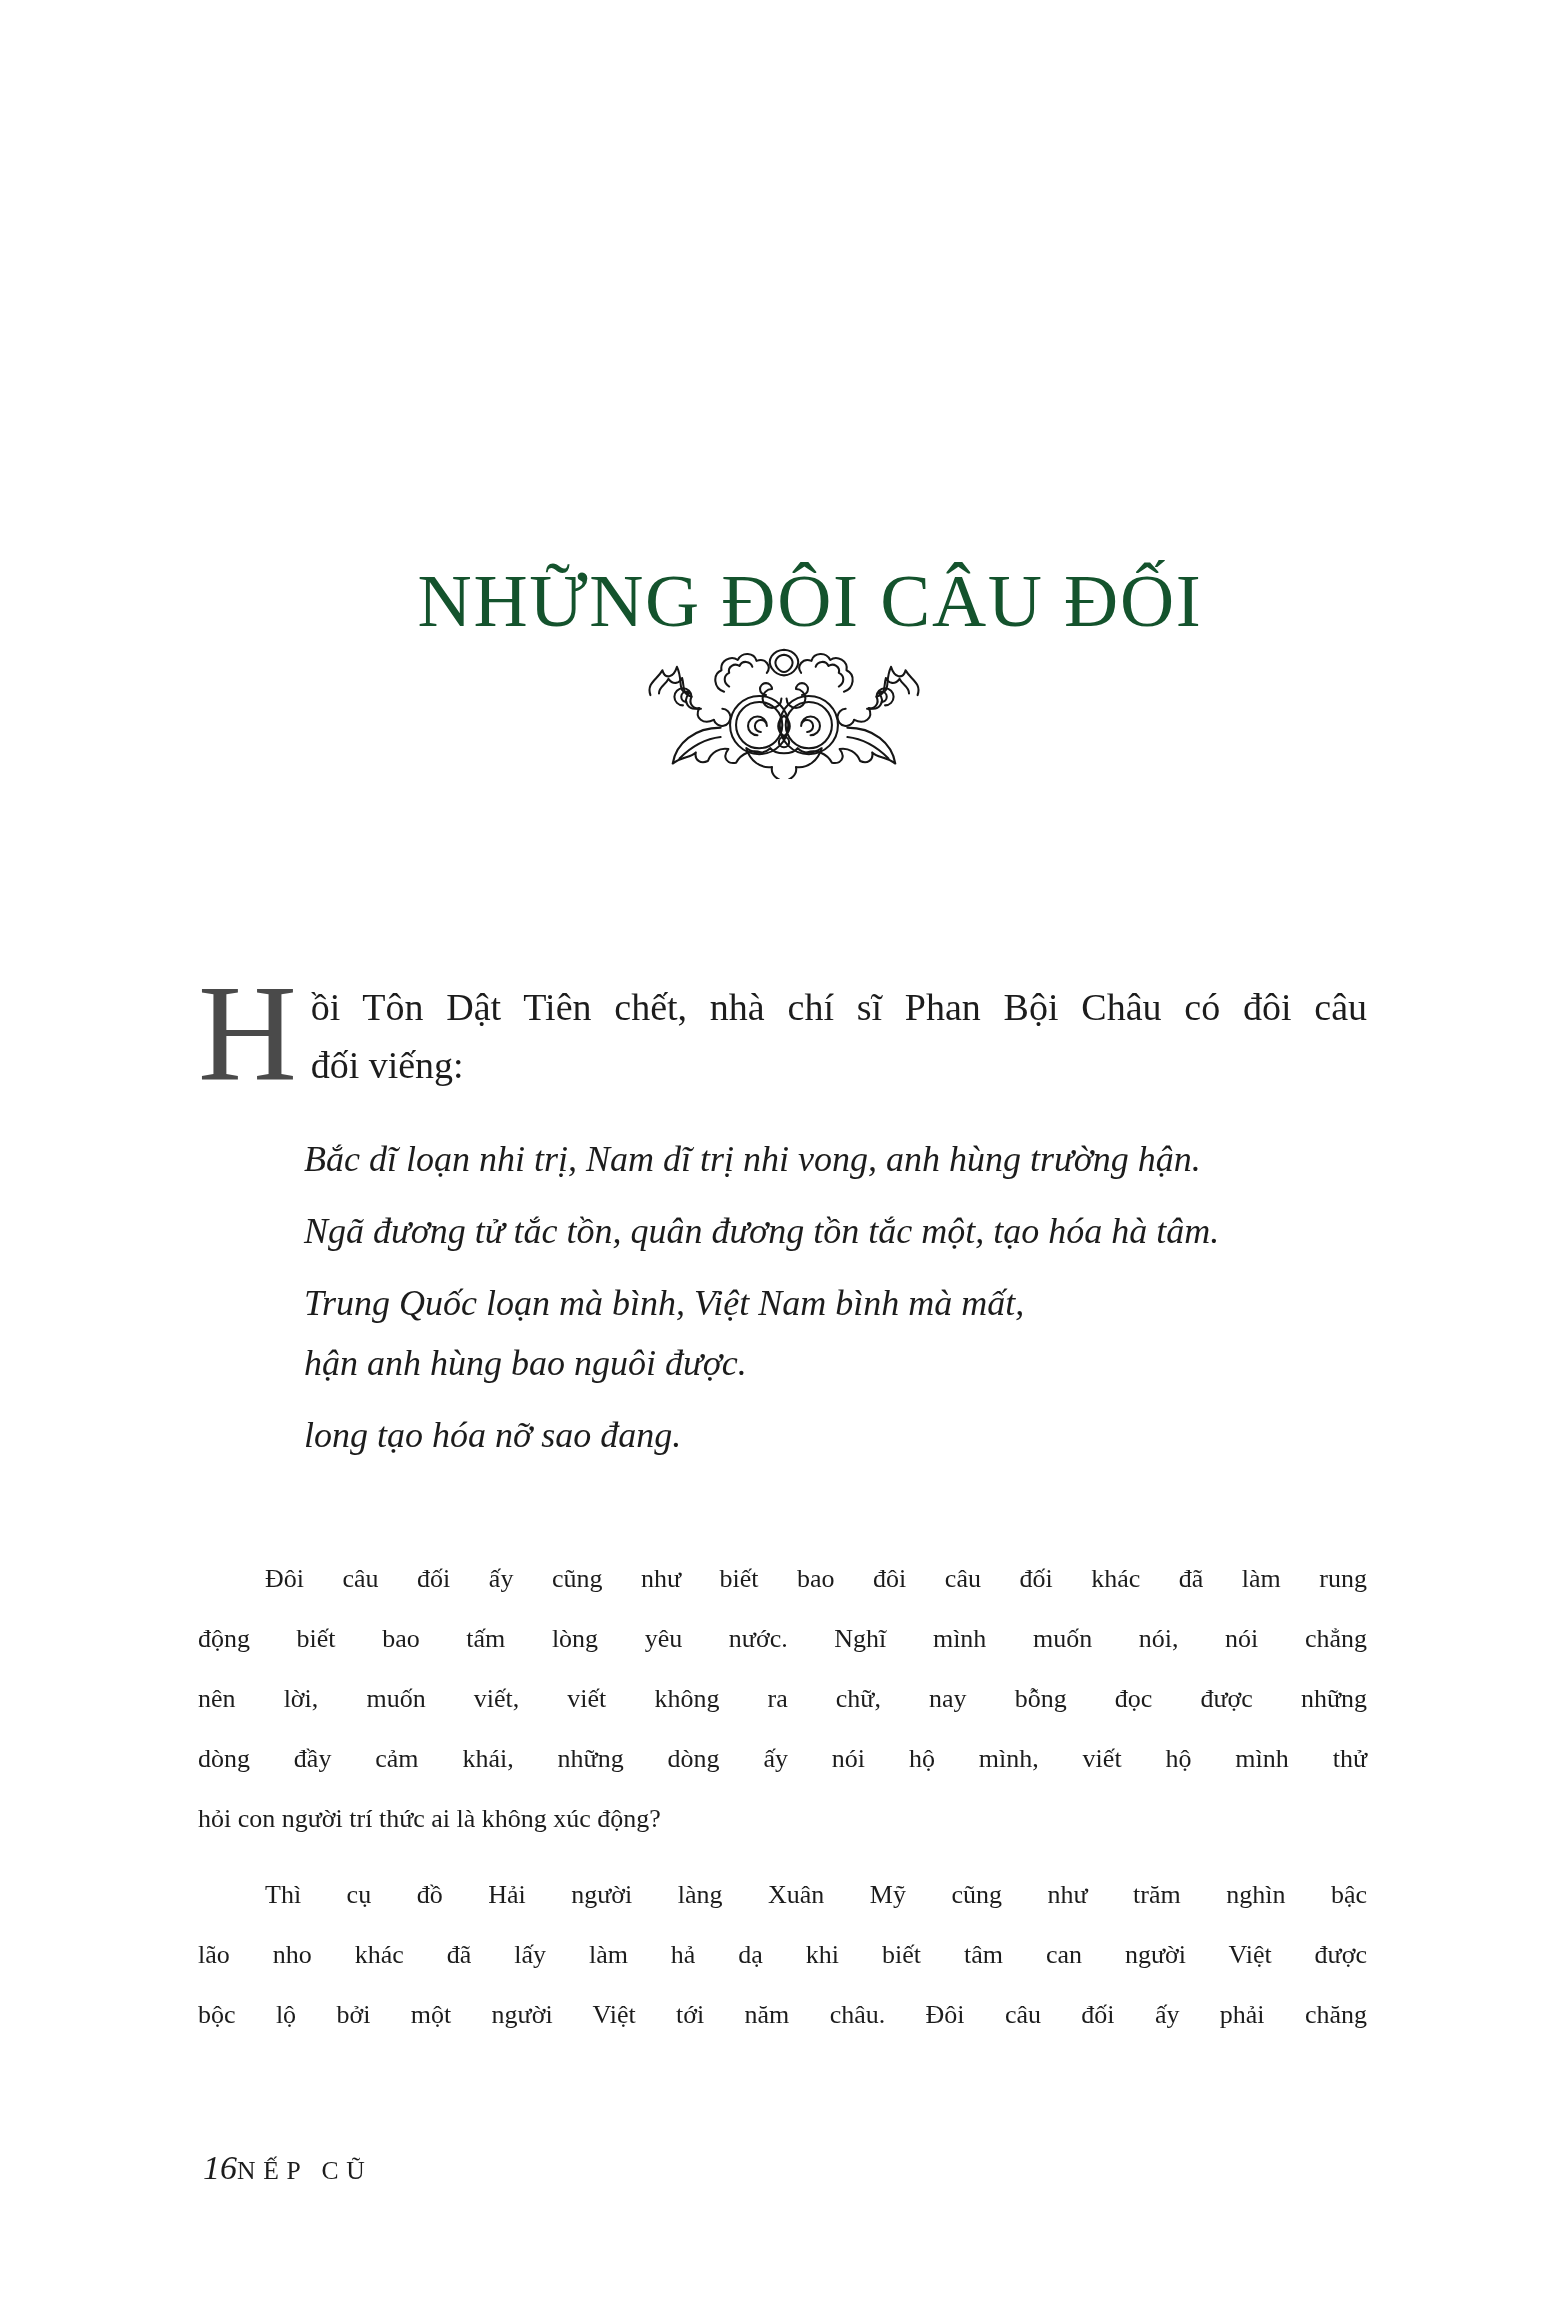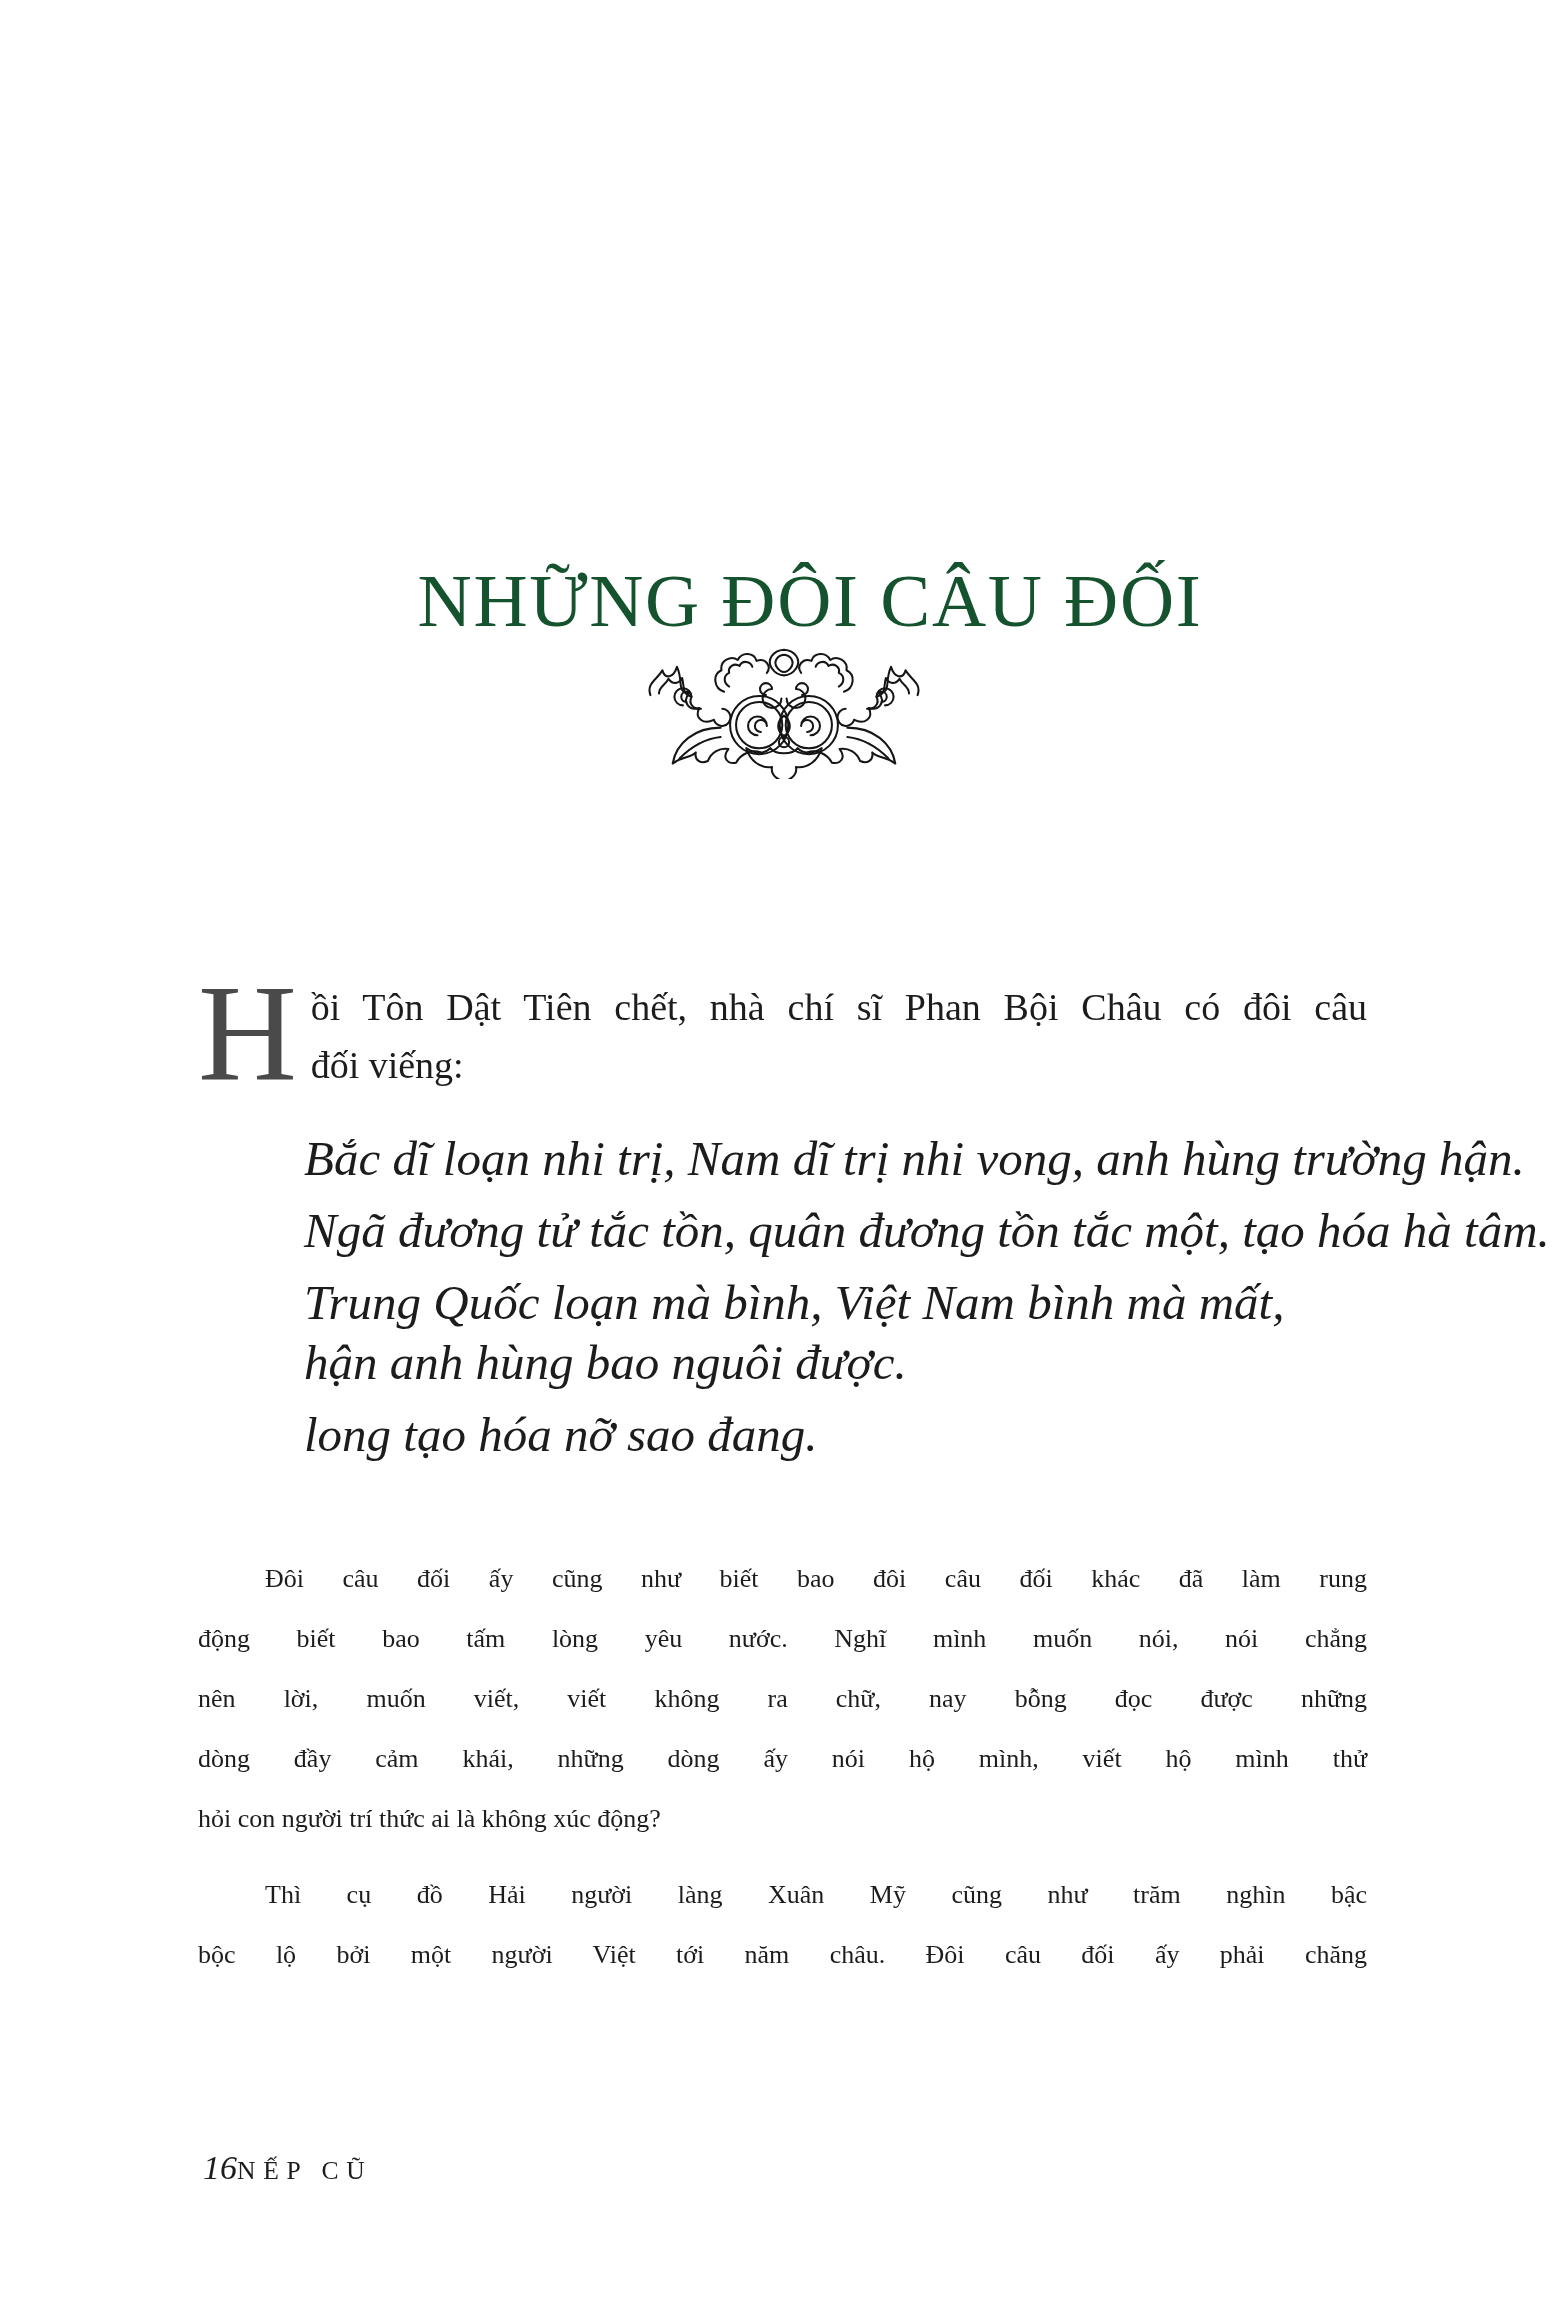--- a/index.html
+++ b/index.html
@@ -56,21 +56,21 @@
   .jline { text-align: justify; text-align-last: justify; }
   .lline { text-align: left; }
 
   
   #quote-block {
     position: absolute;
     left: 304px;
     top: 1129px;
     width: 1063px;
     font-style: italic;
-    font-size: 49px;
+    font-size: 36px;
   }
   .stanza { margin: 0 0 12px 0; }
   .stanza:last-child { margin-bottom: 0; }
   .qline { line-height: 60px; text-align: left; white-space: nowrap; }
 
   
   .bodypar { font-size: 26px; }
   #para-2 { top: 1549px; }
   #para-3 { top: 1865px; }
   .bodypar .bodyline { line-height: 60px; }
@@ -167,20 +167,21 @@
   <div id="para-2" class="textcol bodypar">
     <div class="bodyline jline indent-line">Đôi câu đối ấy cũng như biết bao đôi câu đối khác đã làm rung</div>
     <div class="bodyline jline">động biết bao tấm lòng yêu nước. Nghĩ mình muốn nói, nói chẳng</div>
     <div class="bodyline jline">nên lời, muốn viết, viết không ra chữ, nay bỗng đọc được những</div>
     <div class="bodyline jline">dòng đầy cảm khái, những dòng ấy nói hộ mình, viết hộ mình thử</div>
     <div class="bodyline lline">hỏi con người trí thức ai là không xúc động?</div>
   </div>
 
   <div id="para-3" class="textcol bodypar">
     <div class="bodyline jline indent-line">Thì cụ đồ Hải người làng Xuân Mỹ cũng như trăm nghìn bậc</div>
+    <div class="bodyline jline">lão nho khác đã lấy làm hả dạ khi biết tâm can người Việt được</div>
     <div class="bodyline jline">bộc lộ bởi một người Việt tới năm châu. Đôi câu đối ấy phải chăng</div>
   </div>
 
   <div class="footer">
     <span class="page-number">16</span><span class="running-title">NẾP CŨ</span>
   </div>
 
 </div>
 
 

